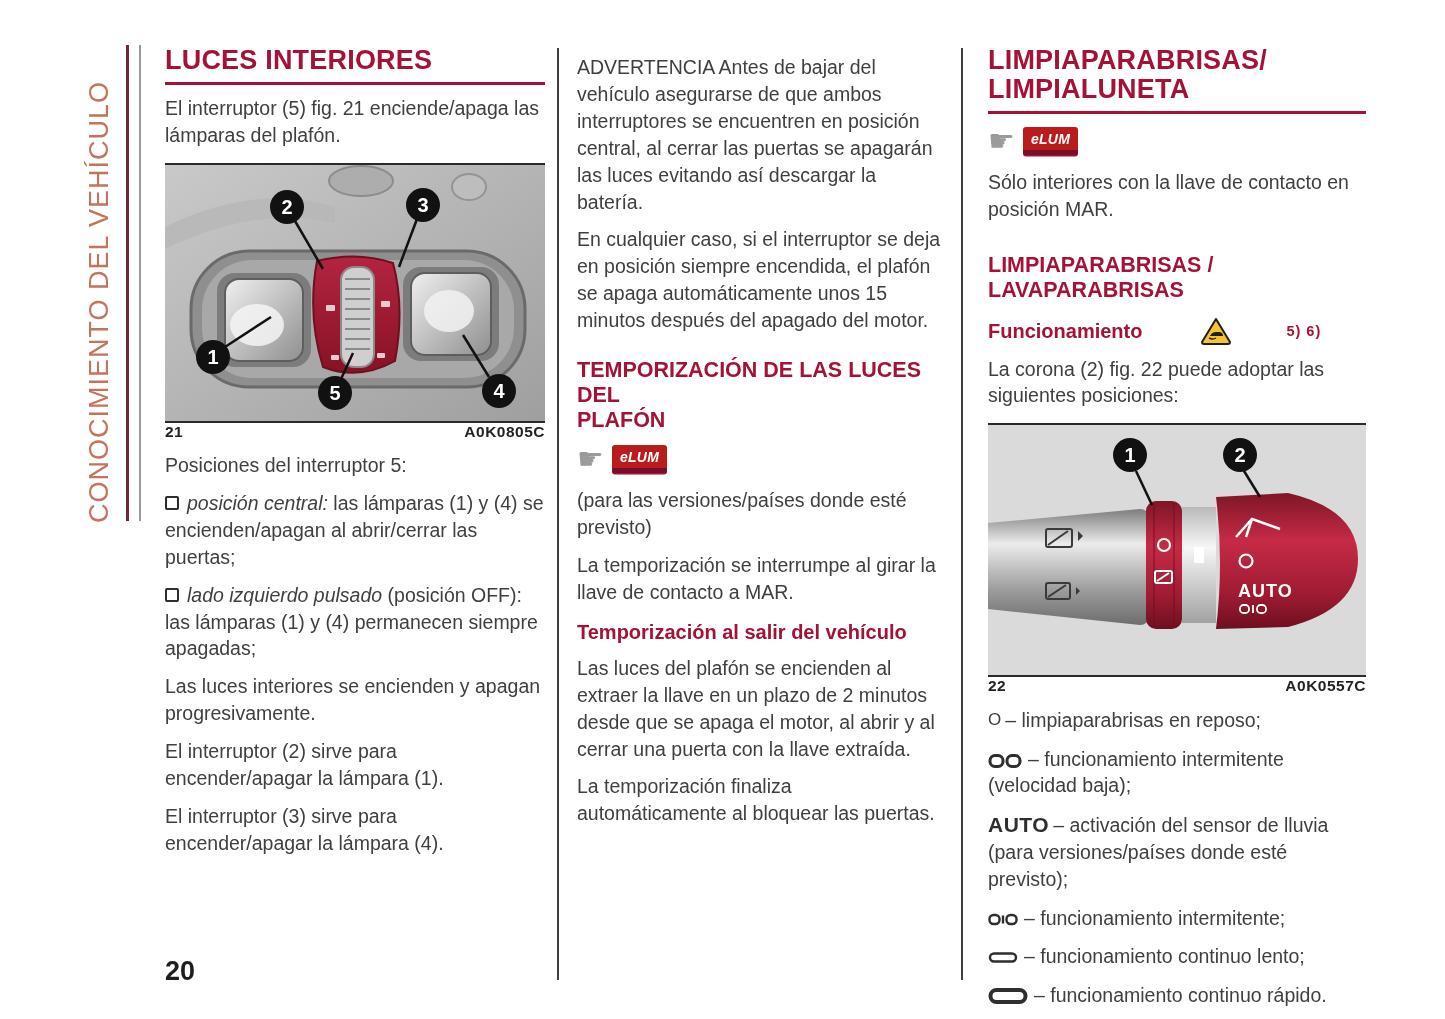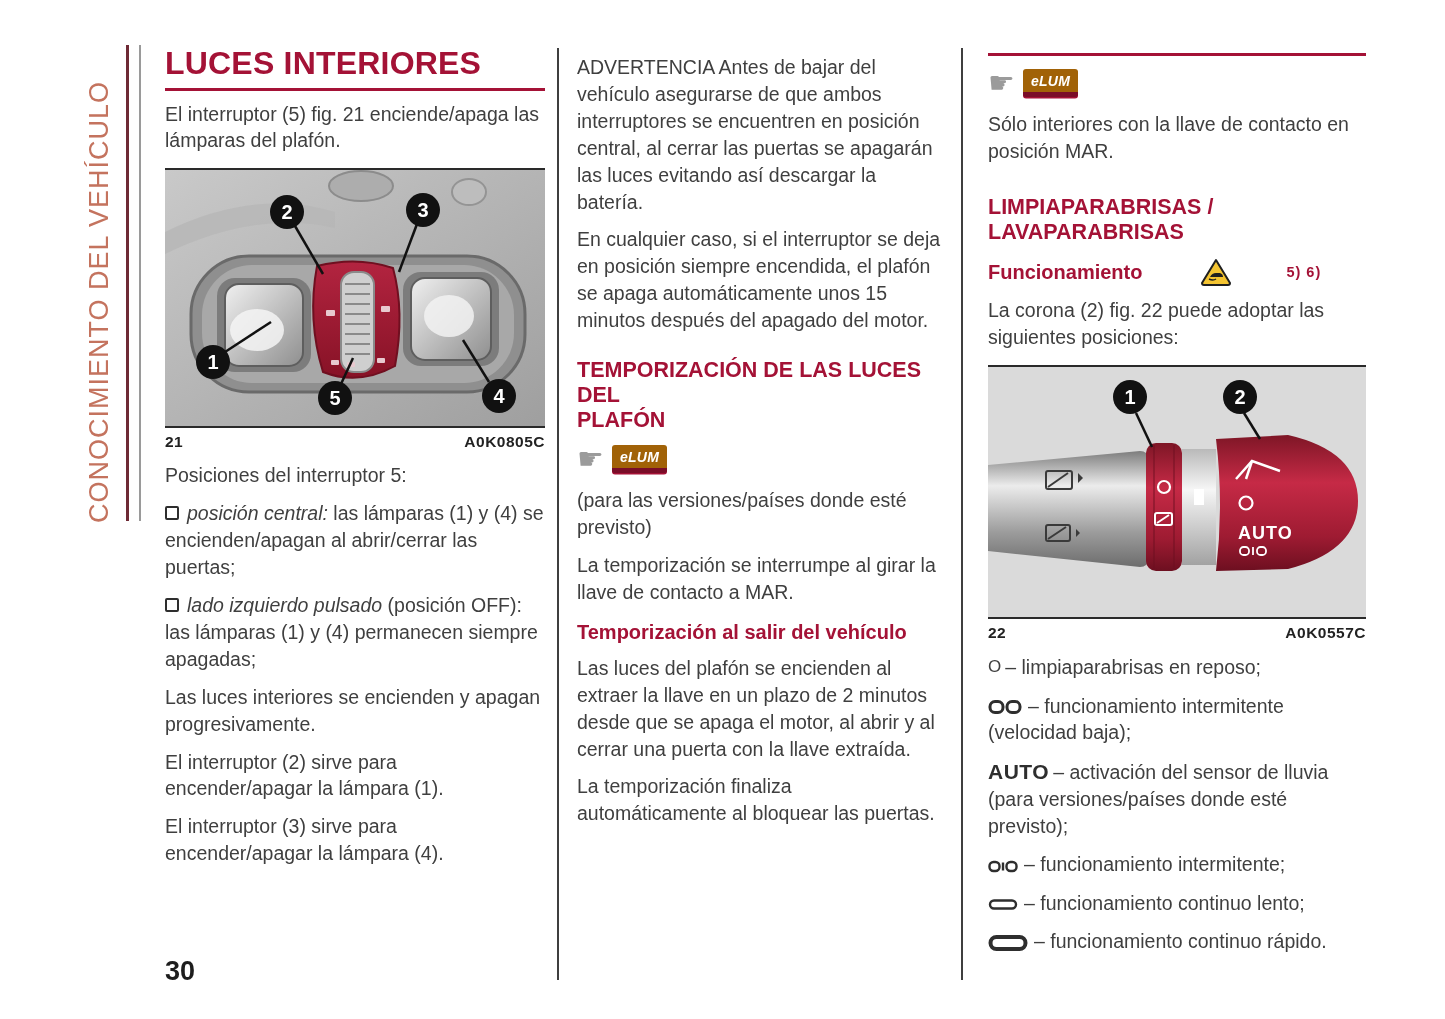--- a/index.html
+++ b/index.html
@@ -15,42 +15,42 @@
 
   .divider{position:absolute;top:48px;width:2px;height:932px;background:#3f3f3f;}
   .divider.d1{left:557px;}
   .divider.d2{left:961px;}
 
   .col{position:absolute;top:46px;}
   .col-left{left:165px;width:380px;}
   .col-mid{left:577px;width:366px;}
   .col-right{left:988px;width:378px;}
 
-  .h1{color:#a41236;font-weight:bold;font-size:32px;line-height:1.08;letter-spacing:.2px;}
+  .h1{color:#a41236;font-weight:bold;font-size:27px;line-height:1.08;letter-spacing:.2px;}
   .h1-rule{height:3px;background:#a41236;margin:7px 0 10px 0;}
   .h2{color:#a41236;font-weight:bold;font-size:21.5px;line-height:1.15;margin-top:4px;}
   .h3{color:#a41236;font-weight:bold;font-size:20px;line-height:1.2;margin-top:14px;}
   .p{font-size:19.5px;line-height:1.38;margin-top:11px;}
   .p.first{margin-top:8px;}
 
   
   .bullet{font-size:19.5px;line-height:1.38;margin-top:11px;}
   .sq{display:inline-block;width:10px;height:10px;border:2.5px solid #2e2e2e;border-radius:2px;margin-right:8px;vertical-align:baseline;}
   .lead-italic{font-style:italic;}
 
   
   .figure{margin-top:14px;}
   .fig-frame{border-top:2px solid #2a2a2a;border-bottom:2px solid #2a2a2a;font-size:0;line-height:0;}
-  .fig-caption{display:flex;justify-content:space-between;padding-top:5px;
+  .fig-caption{display:flex;justify-content:space-between;
     font-weight:bold;font-size:15.5px;color:#222;letter-spacing:.5px;gap:7px;}
 
   
   .icon-row{display:flex;align-items:center;margin-top:10px;height:34px;}
   .hand-icon{font-family:"DejaVu Sans",sans-serif;font-size:30px;color:#9b9b9b;line-height:1;margin-right:8px;}
-  .elum-badge{display:inline-block;background:#a16207;color:#fff;font-weight:bold;font-style:italic;
+  .elum-badge{display:inline-block;background:#b91c1c;color:#fff;font-weight:bold;font-style:italic;
     font-size:14px;padding:4px 8px 3px 8px;border-radius:3px;border-bottom:5px solid #7a0d28;
     box-shadow:0 1.5px 0 #a41236;letter-spacing:.3px;text-align:center;}
 
   .func-row{display:flex;align-items:center;margin-top:14px;gap:48px;}
   .func-row .h3{margin-top:0;}
   .warn-tri{margin:0 6px 0 10px;}
   .footnote{color:#a41236;font-weight:bold;font-size:14.5px;letter-spacing:1px;}
 
   
   .wiper-list{margin-top:8px;}
@@ -186,20 +186,24 @@
     <div class="p">(para las versiones/países donde esté previsto)</div>
 
     <div class="p">La temporización se interrumpe al girar la llave de contacto a MAR.</div>
 
     <div class="h3">Temporización al salir del vehículo</div>
     <div class="p">Las luces del plafón se encienden al extraer la llave en un plazo de 2 minutos desde que se apaga el motor, al abrir y al cerrar una puerta con la llave extraída.</div>
     <div class="p">La temporización finaliza automáticamente al bloquear las puertas.</div>
   </div>
 
   <div class="col col-right">
+    <div class="h1">
+      <div>LIMPIAPARABRISAS/</div>
+      <div>LIMPIALUNETA</div>
+    </div>
     <div class="h1-rule"></div>
 
     <div class="icon-row" style="margin-top:4px;">
       <span class="hand-icon">☛</span>
       <span class="elum-badge">eLUM</span>
     </div>
 
     <div class="p">Sólo interiores con la llave de contacto en posición MAR.</div>
 
     <div class="h2" style="margin-top:30px;">
@@ -319,14 +323,14 @@
           </svg><span>– funcionamiento continuo lento;</span>
       </div>
       <div class="wiper-item">
         <svg class="wsym" width="40" height="18" viewBox="0 0 40 18">
             <rect x="2.5" y="3" width="35" height="12" rx="6" stroke="#2e2e2e" stroke-width="4" fill="none"></rect>
           </svg><span>– funcionamiento continuo rápido.</span>
       </div>
     </div>
   </div>
 
-  <div class="page-number">30</div>
+  <div class="page-number">20</div>
 </div>
 
 </body></html>

